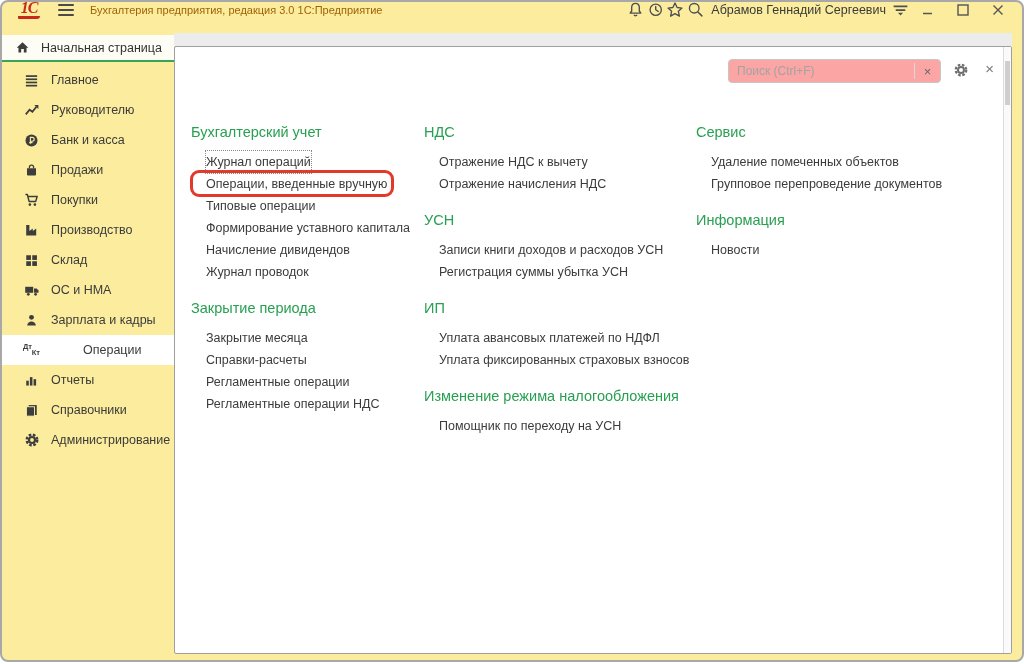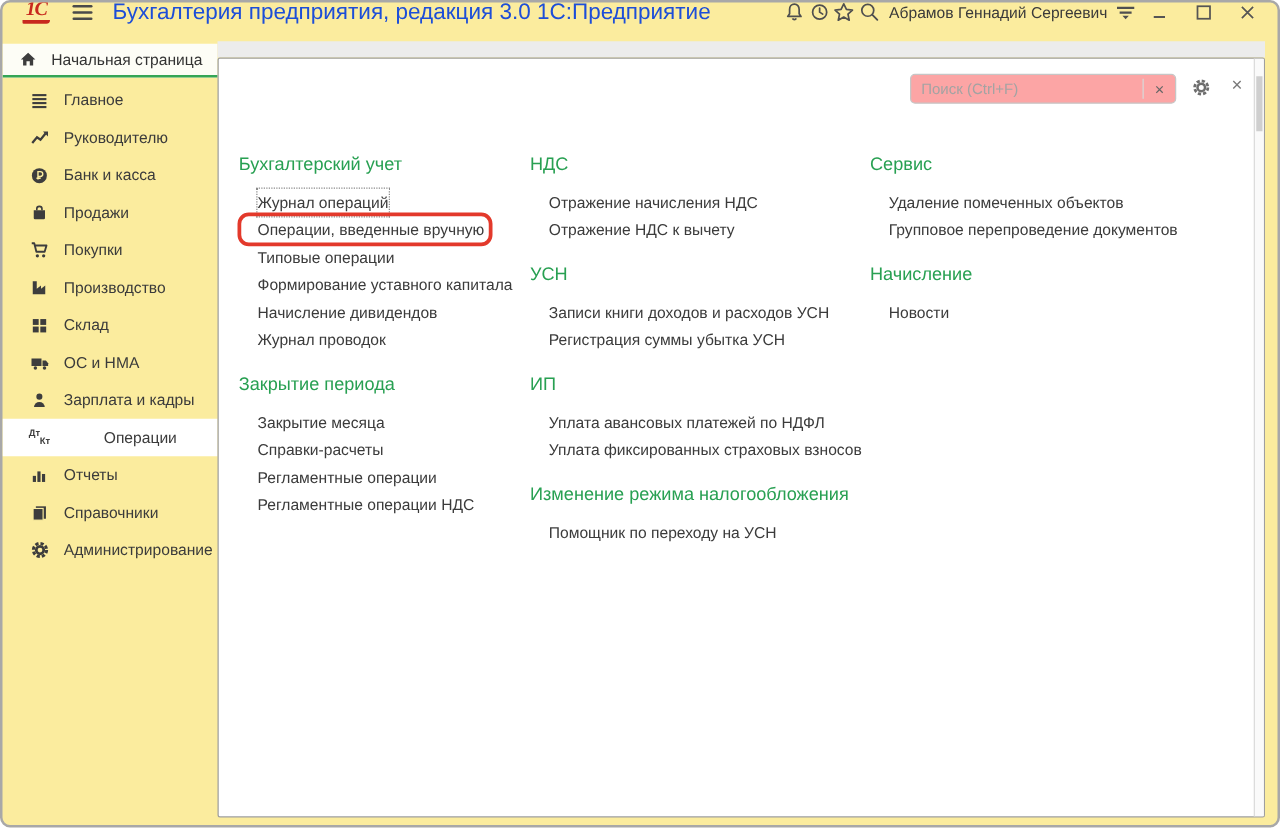--- a/index.html
+++ b/index.html
@@ -7,21 +7,21 @@
   .window { position:absolute; left:0; top:0; width:1024px; height:662px; background:#fbec9e;
             border:2px solid #a8a8a8; border-radius:8px; overflow:hidden; }
 
   
   .titlebar { position:absolute; left:0; top:0; right:0; height:31px; display:flex; align-items:center; padding:0 14px 16px 16px; }
   .logo { display:flex; flex-direction:column; align-items:center; margin-right:18px; cursor:default; }
   .logo .logo-txt { color:#c8281e; font-weight:700; font-style:italic; font-size:16px; line-height:14px; letter-spacing:-1px; font-family:"Liberation Serif", serif; }
   .logo .logo-swoosh { width:22px; height:3px; background:#c8281e; border-radius:0 0 6px 2px; margin-top:1px; }
   .hamburger { width:16px; display:flex; flex-direction:column; gap:3px; margin-right:16px; cursor:pointer; }
   .hamburger i { display:block; height:2px; background:#4a4a4a; border-radius:1px; }
-  .win-title { font-size:18px; color:#1d4ed8; white-space:nowrap; }
+  .win-title { font-size:11px; color:#a16207; white-space:nowrap; }
   .tb-right { margin-left:auto; display:flex; align-items:center; }
   .tb-ic { width:20px; height:20px; display:flex; align-items:center; justify-content:center; cursor:pointer; }
   .tb-user { font-size:12.5px; color:#3a3a3a; margin:0 4px 0 6px; cursor:pointer; white-space:nowrap; }
   .winctl { margin-left:8px; display:flex; align-items:center; gap:15px; }
 
   
   .home-tab { position:absolute; left:0; top:33px; width:172px; height:27px; background:#fdfdf6;
               border-bottom:2px solid #35a556; display:flex; align-items:center; padding-left:13px; cursor:pointer; }
   .home-tab .label { font-size:12.5px; color:#333; margin-left:11px; }
 
@@ -306,22 +306,22 @@
           <span class="lnk">Регламентные операции</span>
           <span class="lnk">Регламентные операции НДС</span>
         </div>
       </div>
     </div>
 
     <div class="col col2">
       <div class="section">
         <h3>НДС</h3>
         <div class="links">
+          <span class="lnk">Отражение НДС к вычету</span>
           <span class="lnk">Отражение начисления НДС</span>
-          <span class="lnk">Отражение НДС к вычету</span>
         </div>
       </div>
       <div class="section">
         <h3>УСН</h3>
         <div class="links">
           <span class="lnk">Записи книги доходов и расходов УСН</span>
           <span class="lnk">Регистрация суммы убытка УСН</span>
         </div>
       </div>
       <div class="section">
@@ -341,21 +341,21 @@
 
     <div class="col col3">
       <div class="section">
         <h3>Сервис</h3>
         <div class="links">
           <span class="lnk">Удаление помеченных объектов</span>
           <span class="lnk">Групповое перепроведение документов</span>
         </div>
       </div>
       <div class="section">
-        <h3>Начисление</h3>
+        <h3>Информация</h3>
         <div class="links">
           <span class="lnk">Новости</span>
         </div>
       </div>
     </div>
 
     <div class="scrollbar">
       <div class="scroll-thumb"></div>
     </div>
   </div>

